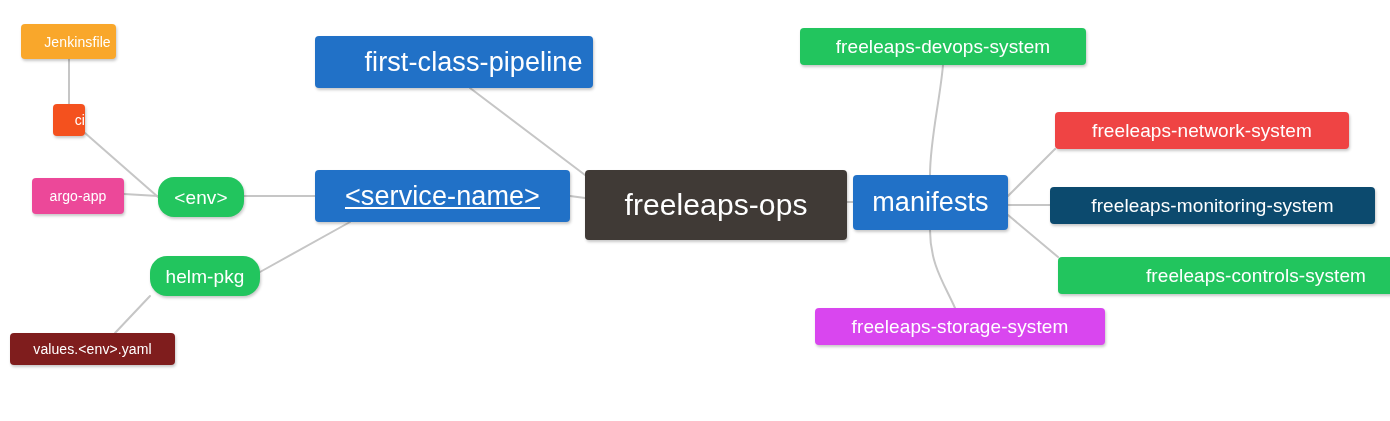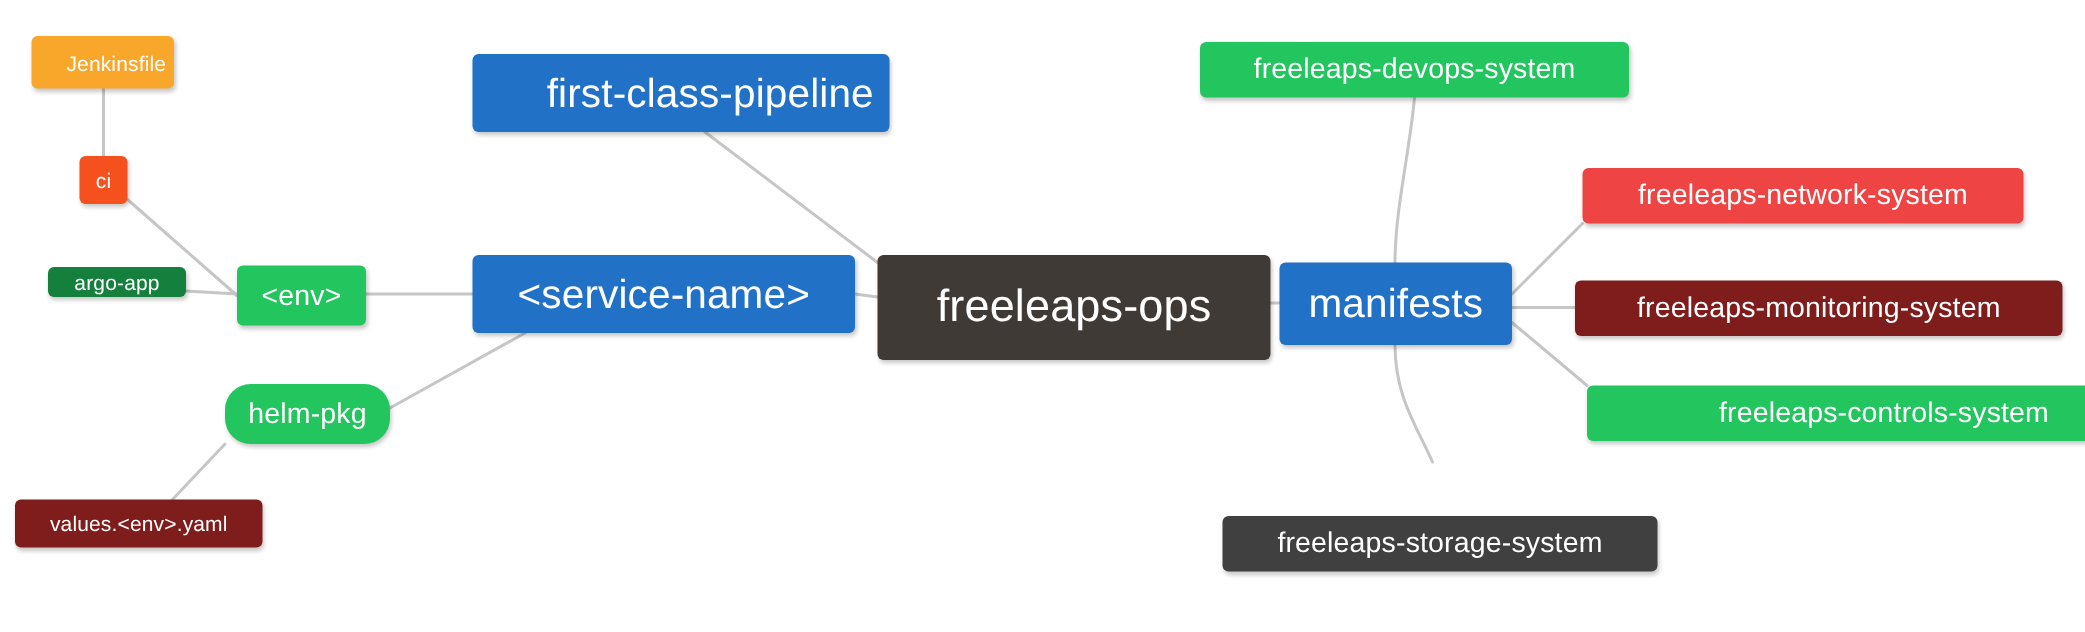--- a/index.html
+++ b/index.html
@@ -61,55 +61,55 @@
       <path d="M 847 202 L 853 202" fill="none" stroke="#c6c6c6" stroke-width="2" stroke-linecap="round"></path>
       <path d="M 930 175 C 930 140 940 100 943 65" fill="none" stroke="#c6c6c6" stroke-width="2" stroke-linecap="round"></path>
       <path d="M 1008 196 L 1055 149" fill="none" stroke="#c6c6c6" stroke-width="2" stroke-linecap="round"></path>
       <path d="M 1008 205 L 1050 205" fill="none" stroke="#c6c6c6" stroke-width="2" stroke-linecap="round"></path>
       <path d="M 1008 215 L 1058 257" fill="none" stroke="#c6c6c6" stroke-width="2" stroke-linecap="round"></path>
       <path d="M 930 230 C 930 265 945 285 955 308" fill="none" stroke="#c6c6c6" stroke-width="2" stroke-linecap="round"></path>
     </svg>
 <div class="node" style="left: 21px; top: 24px; width: 95px; height: 35px; background: rgb(249, 167, 43); font-size: 14px; padding-left: 18px;">
       <span class="node-label">Jenkinsfile</span>
     </div>
-    <div class="node" style="left: 53px; top: 104px; width: 32px; height: 32px; background: rgb(244, 81, 30); font-size: 14px;">
+    <div class="node" style="left: 53px; top: 104px; width: 32px; height: 32px; background: rgb(244, 81, 30); font-size: 14px; justify-content: flex-end;">
       <span class="node-label">ci</span>
     </div>
-    <div class="node" style="left: 32px; top: 178px; width: 92px; height: 20px; background: #15803d; font-size: 14px;">
+    <div class="node" style="left: 32px; top: 178px; width: 92px; height: 36px; background: #ec4899; font-size: 14px;">
       <span class="node-label">argo-app</span>
     </div>
-    <div class="node" style="left: 158px; top: 177px; width: 86px; height: 40px; background: rgb(34, 197, 94); font-size: 19px;">
+    <div class="node" style="left: 158px; top: 177px; width: 86px; height: 40px; background: rgb(34, 197, 94); font-size: 19px; border-radius: 16px;">
       <span class="node-label">&lt;env&gt;</span>
     </div>
     <div class="node" style="left: 150px; top: 256px; width: 110px; height: 40px; background: rgb(34, 197, 94); font-size: 19px; border-radius: 17px;">
       <span class="node-label">helm-pkg</span>
     </div>
     <div class="node" style="left: 10px; top: 333px; width: 165px; height: 32px; background: #7f1d1d; font-size: 14px;">
       <span class="node-label">values.&lt;env&gt;.yaml</span>
     </div>
     <div class="node" style="left: 315px; top: 36px; width: 278px; height: 52px; background: rgb(33, 113, 199); font-size: 27px; padding-left: 39px;">
       <span class="node-label">first-class-pipeline</span>
     </div>
-    <div class="node" style="left: 315px; top: 170px; width: 255px; height: 52px; background: rgb(33, 113, 199); font-size: 27px;">
+    <div class="node" style="left: 315px; top: 170px; width: 255px; height: 52px; background: rgb(33, 113, 199); font-size: 27px; text-decoration: underline;">
       <span class="node-label">&lt;service-name&gt;</span>
     </div>
     <div class="node" style="left: 585px; top: 170px; width: 262px; height: 70px; background: rgb(64, 58, 54); font-size: 30px;">
       <span class="node-label">freeleaps-ops</span>
     </div>
     <div class="node" style="left: 853px; top: 175px; width: 155px; height: 55px; background: rgb(33, 113, 199); font-size: 27px; align-items: center;">
       <span class="node-label">manifests</span>
     </div>
     <div class="node" style="left: 800px; top: 28px; width: 286px; height: 37px; background: rgb(34, 197, 94); font-size: 19px;">
       <span class="node-label">freeleaps-devops-system</span>
     </div>
     <div class="node" style="left: 1055px; top: 112px; width: 294px; height: 37px; background: #ef4444; font-size: 19px;">
       <span class="node-label">freeleaps-network-system</span>
     </div>
-    <div class="node" style="left: 1050px; top: 187px; width: 325px; height: 37px; background: #7f1d1d; font-size: 19px;">
+    <div class="node" style="left: 1050px; top: 187px; width: 325px; height: 37px; background: #0c4a6e; font-size: 19px;">
       <span class="node-label">freeleaps-monitoring-system</span>
     </div>
     <div class="node" style="left: 1058px; top: 257px; width: 356px; height: 37px; background: rgb(34, 197, 94); font-size: 19px; padding-left: 40px;">
       <span class="node-label">freeleaps-controls-system</span>
     </div>
-    <div class="node" style="left: 815px; top: 308px; width: 290px; height: 37px; background: #404040; font-size: 19px; margin-top: 36px;">
+    <div class="node" style="left: 815px; top: 308px; width: 290px; height: 37px; background: #d946ef; font-size: 19px;">
       <span class="node-label">freeleaps-storage-system</span>
     </div>
   </div>
 
 </body></html>

